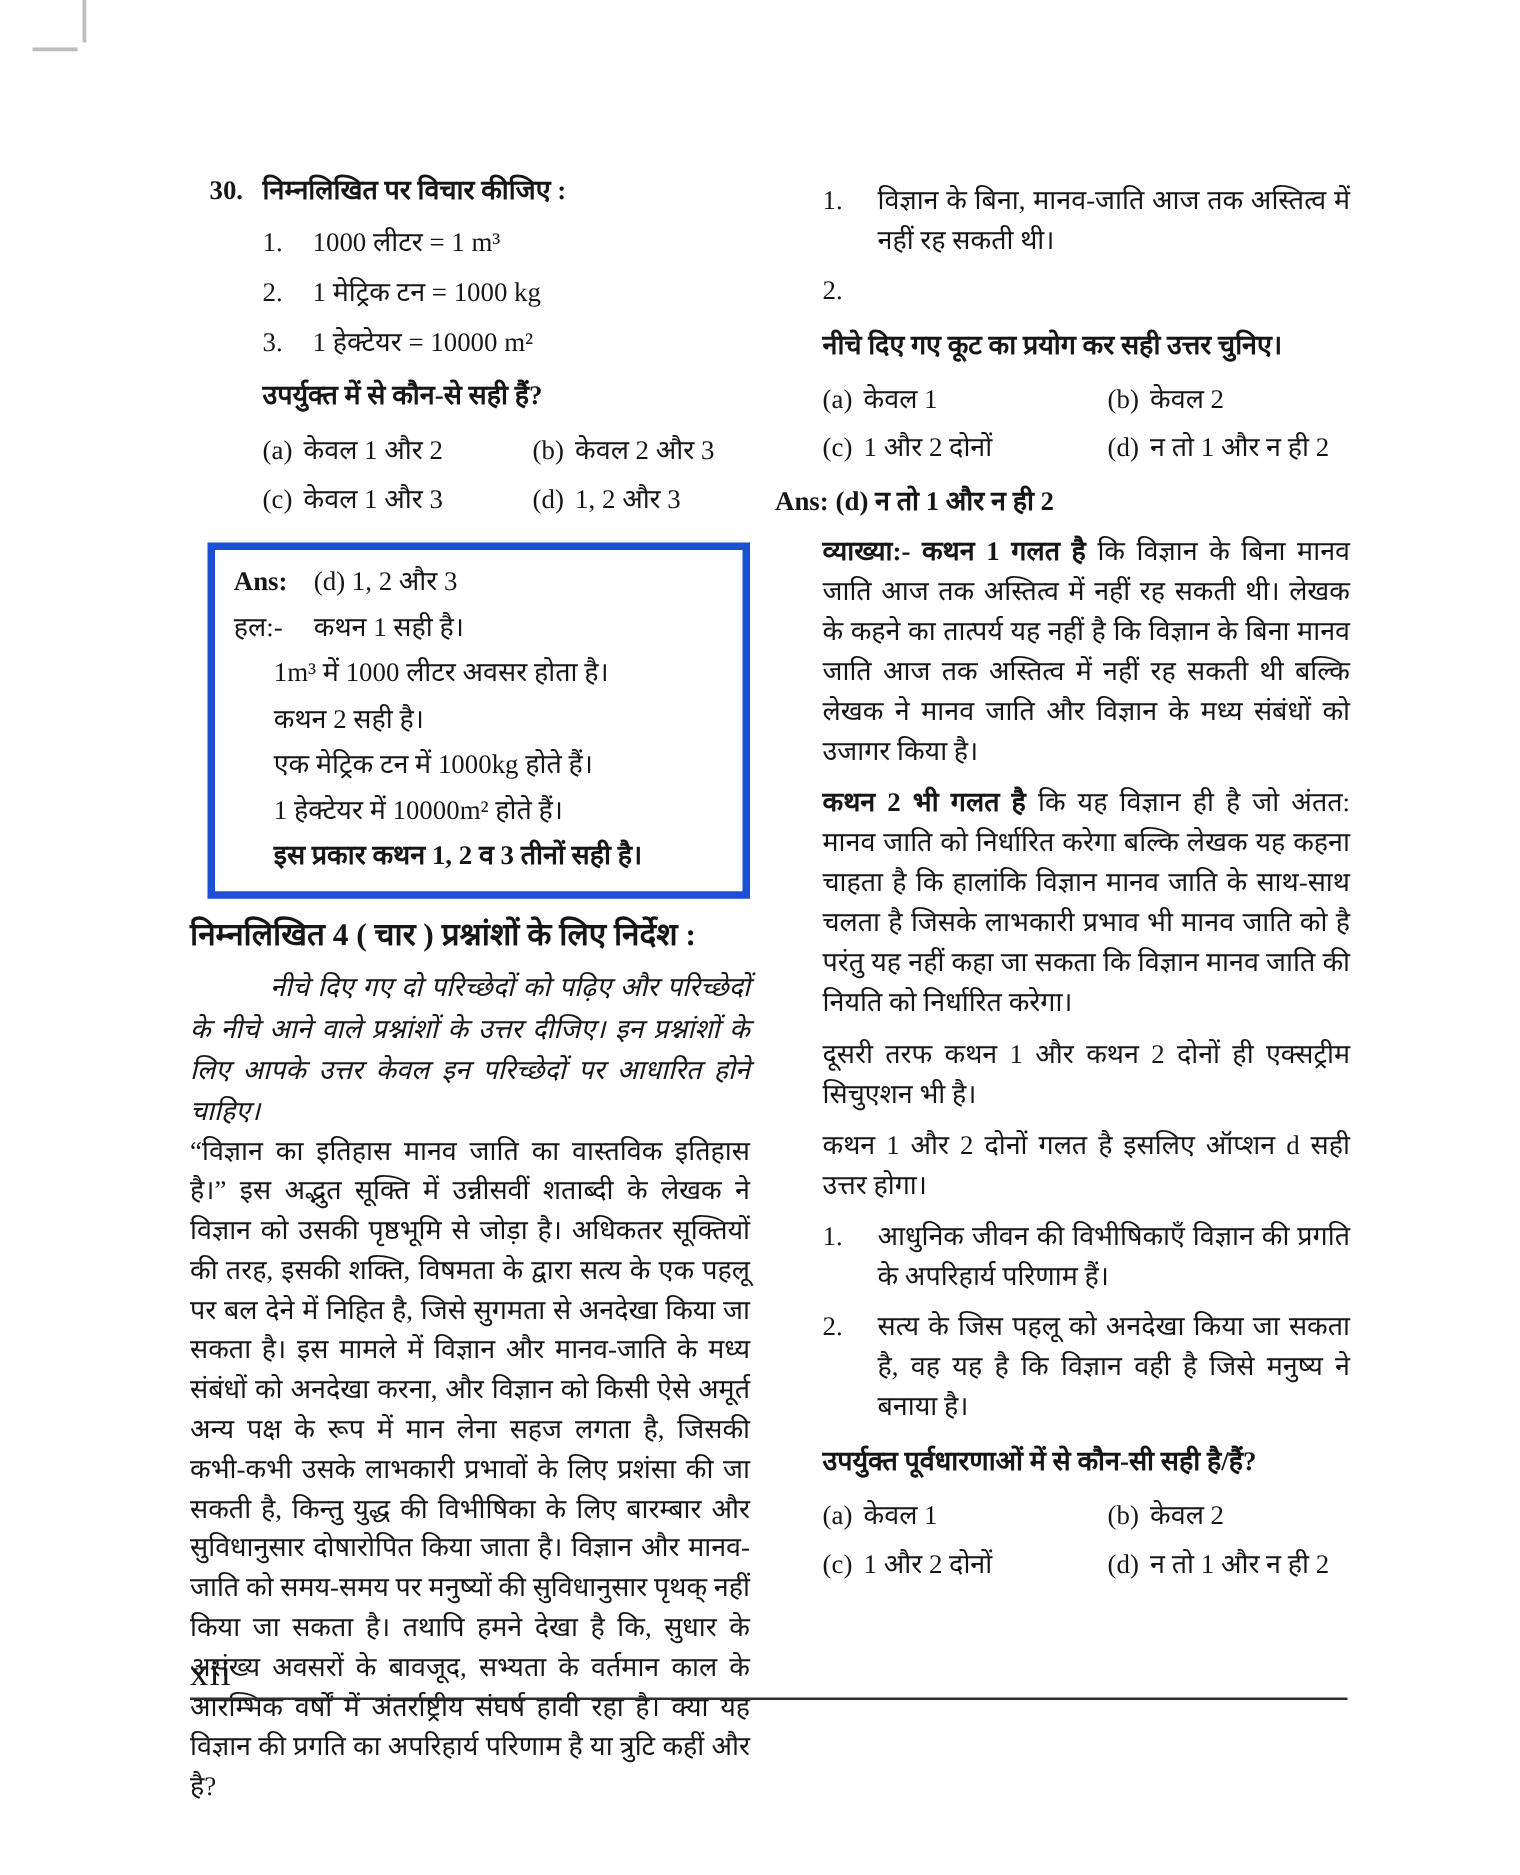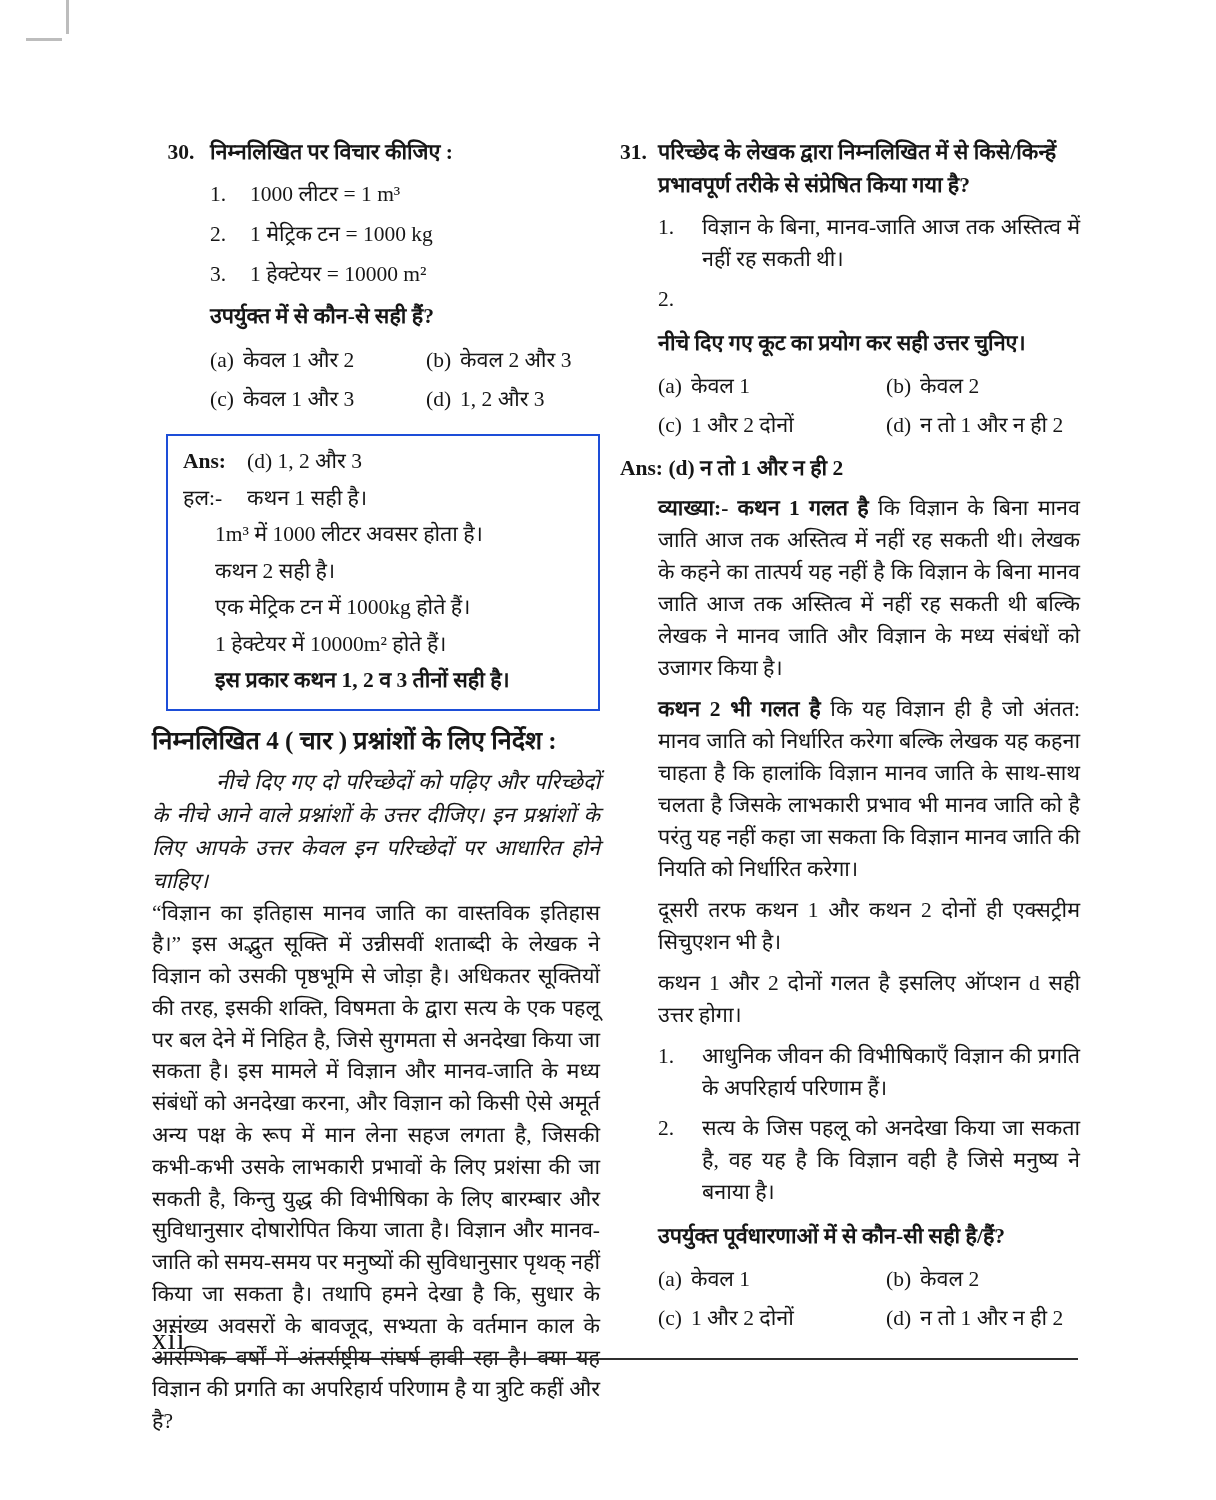--- a/index.html
+++ b/index.html
@@ -42,21 +42,21 @@
   .options { margin-left: 58px; margin-top: 4px; }
   .col-right .options { margin-left: 38px; }
   .opt-row { display: flex; line-height: 37px; margin: 2px 0; }
   .opt { display: flex; }
   .opt .o-label { flex: none; margin-right: 9px; }
   .col-left  .opt-left { width: 216px; flex: none; }
   .col-right .opt-left { width: 228px; flex: none; }
 
   
   .ans-box {
-    border: 2px solid #1d4ed8;
+    border: 6px solid #1d4ed8;
     margin: 16px 0 12px 14px;
     padding: 7px 10px 10px 15px;
   }
   .ans-box .row { display: flex; line-height: 36.5px; }
   .lab-ans { font-weight: 700; flex: none; width: 64px; }
   .lab-hal { flex: none; width: 64px; }
   .box-line { margin-left: 32px; line-height: 36.5px; }
   .box-conclusion { margin-left: 32px; line-height: 36.5px; font-weight: 700; }
 
   
@@ -149,24 +149,20 @@
       <h3 class="dir-head">निम्नलिखित 4 ( चार ) प्रश्नांशों के लिए निर्देश :</h3>
       <p class="dir-body">नीचे दिए गए दो परिच्छेदों को पढ़िए और परिच्छेदों के नीचे आने वाले प्रश्नांशों के उत्तर दीजिए। इन प्रश्नांशों के लिए आपके उत्तर केवल इन परिच्छेदों पर आधारित होने चाहिए।</p>
       <p class="passage">“विज्ञान का इतिहास मानव जाति का वास्तविक इतिहास है।” इस अद्भुत सूक्ति में उन्नीसवीं शताब्दी के लेखक ने विज्ञान को उसकी पृष्ठभूमि से जोड़ा है। अधिकतर सूक्तियों की तरह, इसकी शक्ति, विषमता के द्वारा सत्य के एक पहलू पर बल देने में निहित है, जिसे सुगमता से अनदेखा किया जा सकता है। इस मामले में विज्ञान और मानव-जाति के मध्य संबंधों को अनदेखा करना, और विज्ञान को किसी ऐसे अमूर्त अन्य पक्ष के रूप में मान लेना सहज लगता है, जिसकी कभी-कभी उसके लाभकारी प्रभावों के लिए प्रशंसा की जा सकती है, किन्तु युद्ध की विभीषिका के लिए बारम्बार और सुविधानुसार दोषारोपित किया जाता है। विज्ञान और मानव-जाति को समय-समय पर मनुष्यों की सुविधानुसार पृथक् नहीं किया जा सकता है। तथापि हमने देखा है कि, सुधार के असंख्य अवसरों के बावजूद, सभ्यता के वर्तमान काल के आरम्भिक वर्षों में अंतर्राष्ट्रीय संघर्ष हावी रहा है। क्या यह विज्ञान की प्रगति का अपरिहार्य परिणाम है या त्रुटि कहीं और है?</p>
     </section>
 
   </div>
 
   <div class="col-right">
 
     <section>
-      <div class="q-head">
-        <span class="q-num num38">31.</span>
-        <span>परिच्छेद के लेखक द्वारा निम्नलिखित में से किसे/किन्हें प्रभावपूर्ण तरीके से संप्रेषित किया गया है?</span>
-      </div>
 
       <div class="sub-item">
         <span class="s-num">1.</span>
         <span>विज्ञान के बिना, मानव-जाति आज तक अस्तित्व में नहीं रह सकती थी।</span>
       </div>
       <div class="sub-item">
         <span class="s-num">2.</span>
       </div>
 
       <p class="prompt-b">नीचे दिए गए कूट का प्रयोग कर सही उत्तर चुनिए।</p>

